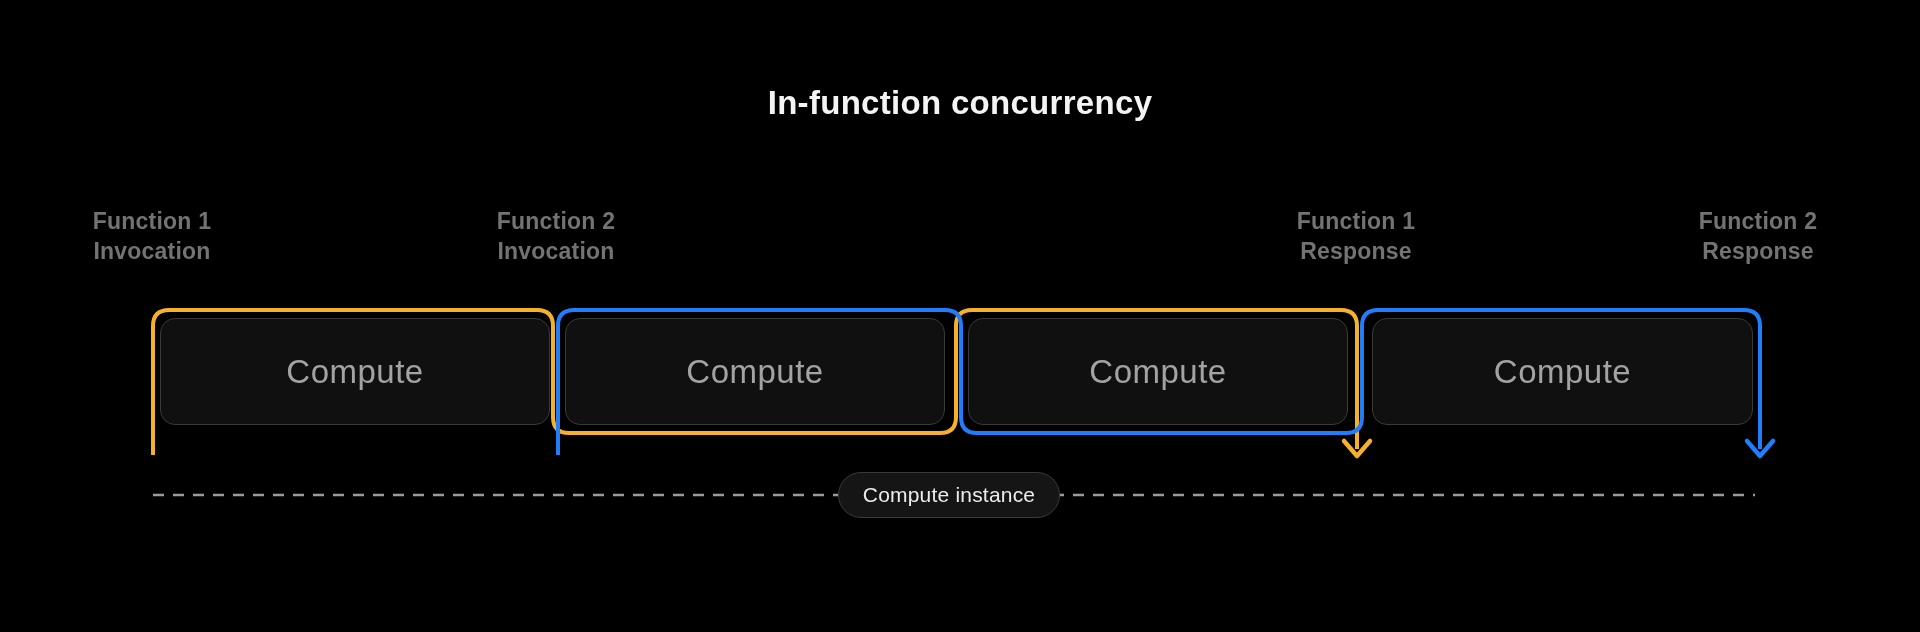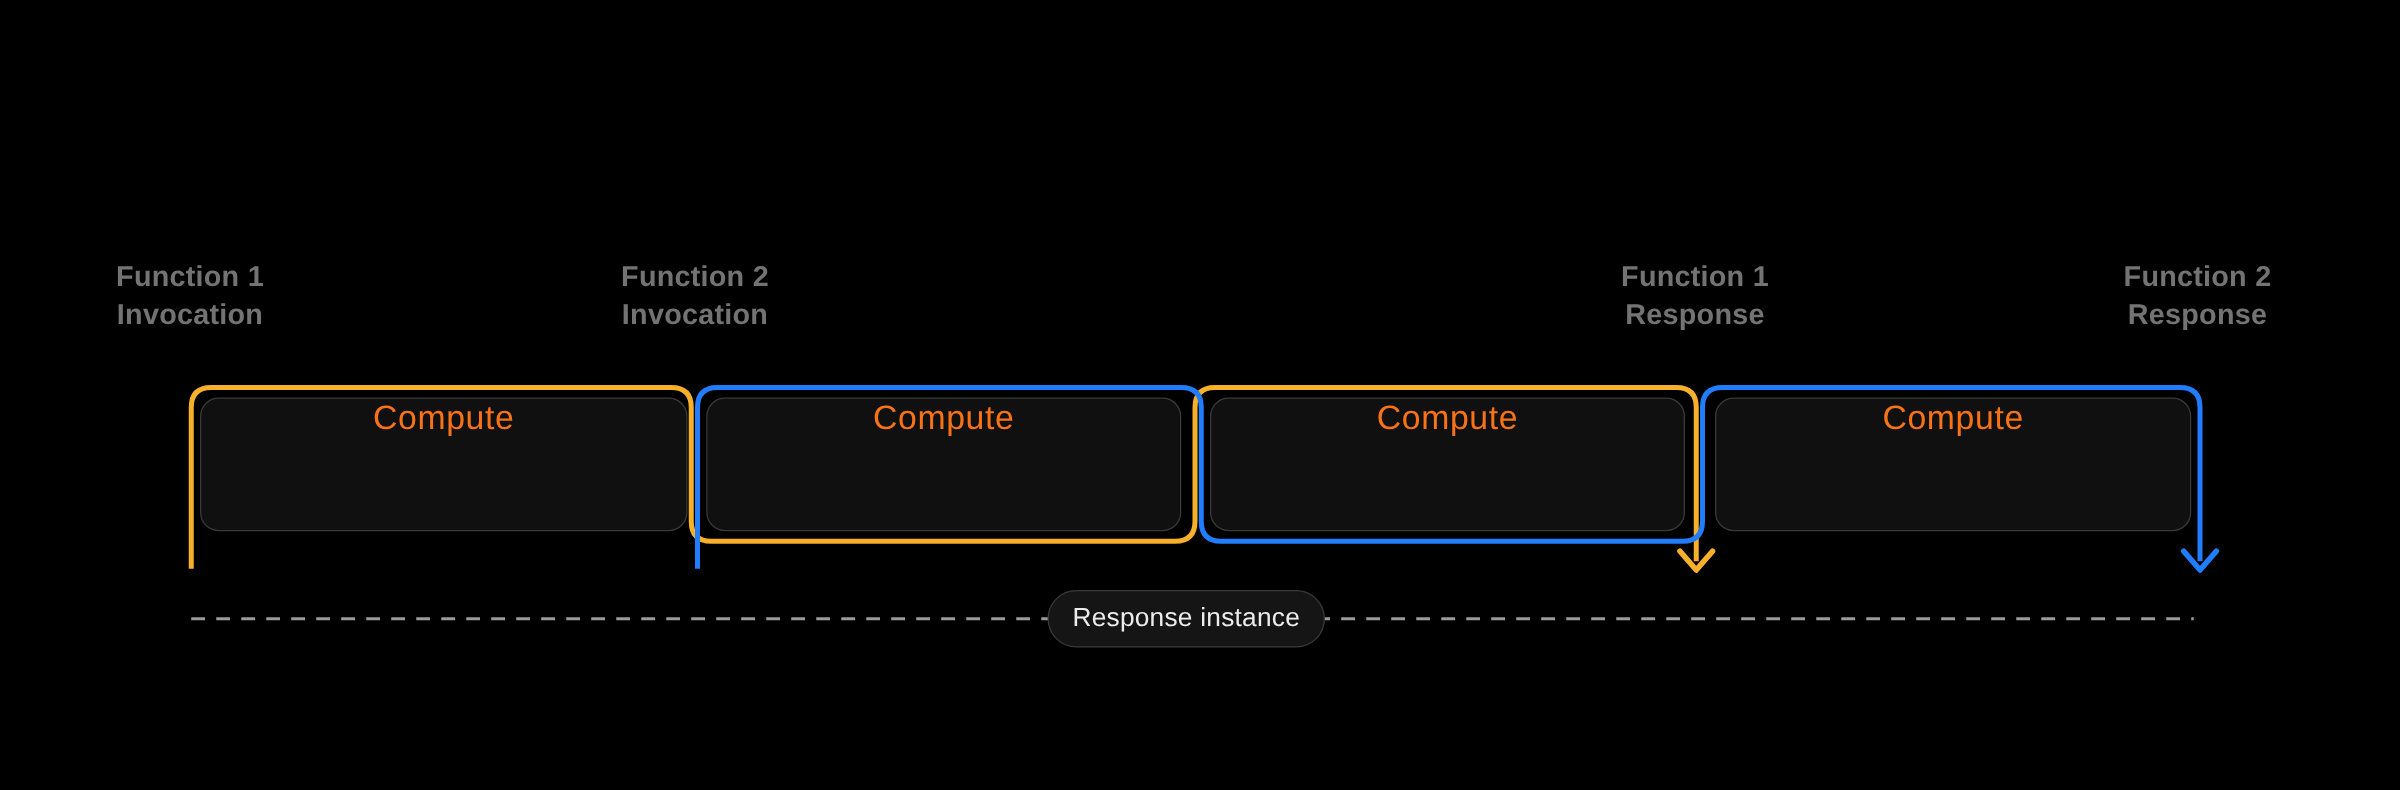--- a/index.html
+++ b/index.html
@@ -55,24 +55,24 @@
   }
   .compute-box {
     position: absolute;
     top: 318px;
     height: 107px;
     background: #101010;
     border: 1.5px solid #3a3a3a;
     border-radius: 15px;
     box-sizing: border-box;
     display: flex;
-    align-items: flex-start;
+    align-items: center;
     justify-content: center;
-    color: #f97316;
-    font-size: 27px;
+    color: #a3a3a3;
+    font-size: 33px;
     letter-spacing: 0.5px;
     z-index: 2;
   }
   .box-1 { left: 160px;  width: 390px; }
   .box-2 { left: 565px;  width: 380px; }
   .box-3 { left: 968px;  width: 380px; }
   .box-4 { left: 1372px; width: 381px; }
 
   .instance-pill {
     position: absolute;
@@ -92,20 +92,21 @@
     letter-spacing: 0.2px;
     z-index: 3;
     white-space: nowrap;
   }
 </style>
 </head>
 <body>
 
 <div class="stage">
 
+  <h1 class="diagram-title">In-function concurrency</h1>
 
   <div class="event-label label-f1-invocation">
     <span>Function 1</span>
     <span>Invocation</span>
   </div>
   <div class="event-label label-f2-invocation">
     <span>Function 2</span>
     <span>Invocation</span>
   </div>
   <div class="event-label label-f1-response">
@@ -135,16 +136,16 @@
     <span>Compute</span>
   </div>
   <div class="compute-box box-3">
     <span>Compute</span>
   </div>
   <div class="compute-box box-4">
     <span>Compute</span>
   </div>
 
   <div class="instance-pill">
-    <span>Response instance</span>
+    <span>Compute instance</span>
   </div>
 
 </div>
 
 </body></html>

